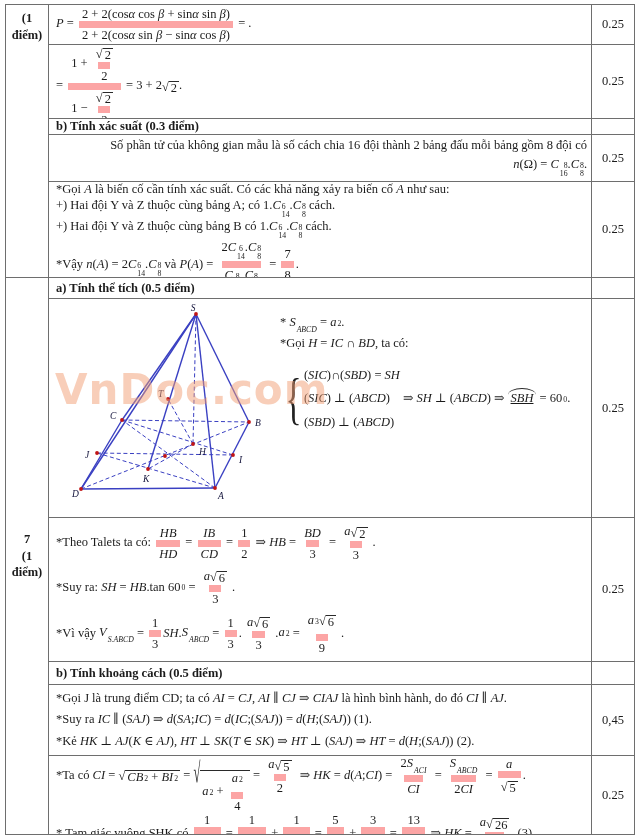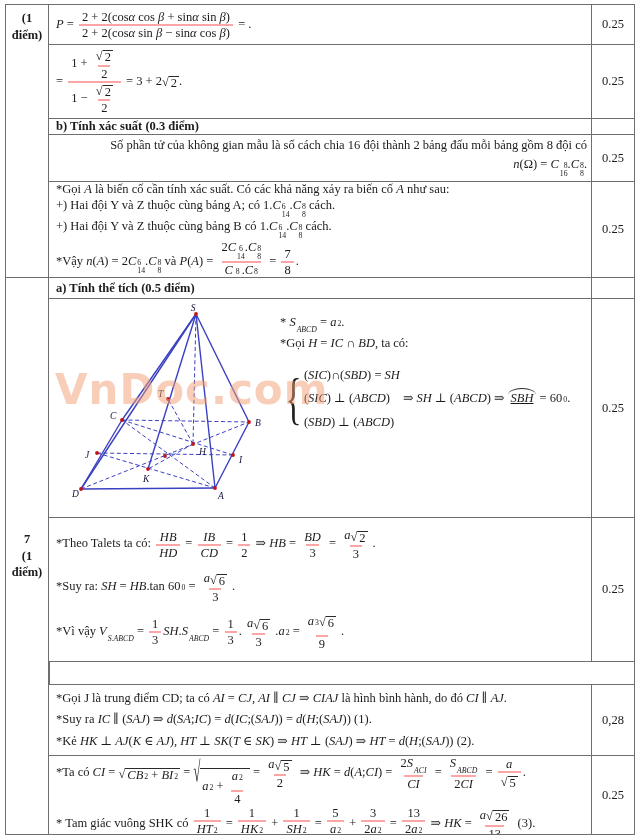--- a/index.html
+++ b/index.html
@@ -21,21 +21,21 @@
         padding:0 4px 0 7px;overflow:hidden;font-size:12.5px;}
   .score{width:43px;border-left:1px solid #6e6e6e;box-sizing:border-box;display:flex;
          align-items:center;justify-content:center;font-size:12.5px;}
   .hline{font-weight:bold;font-size:12.5px;white-space:nowrap;}
   .line{white-space:nowrap;line-height:1.25;}
   .vi{font-style:italic;}
   
   .fr{display:inline-flex;flex-direction:column;align-items:center;vertical-align:middle;
       margin:0 2px;line-height:1.12;text-align:center;}
   .fn,.fd{padding:0 3px;white-space:nowrap;}
-  .fd{border-top:2px solid #fca5a5;}
+  .fd{border-top:7px solid #fca5a5;}
   
   .sq{display:inline-flex;vertical-align:-0.12em;}
   .rs{line-height:1;}
   .rs.tallr{transform:scaleY(2.3);transform-origin:60% 20%;}
   .rb{border-top:1px solid #2a2a2a;line-height:1.05;padding:0 2px;}
   
   .scrw{display:inline-flex;align-items:baseline;}
   .scr{display:inline-flex;flex-direction:column;font-size:0.62em;line-height:1.05;
        vertical-align:-0.5em;margin-left:1px;}
   .su,.sb{display:block;min-height:1em;}
@@ -367,29 +367,32 @@
                   </span><span class="sq">
                     <span class="rs">√</span>
                     <span class="rb">6</span>
                   </span></span>
                 <span class="fd">9</span>
               </span>.</div>
           </div>
           <div class="score">0.25</div>
         </div>
         <div class="trow" style="height: 23px;">
+          <div class="cell">
+            <div class="hline">b) Tính khoảng cách (0.5 điểm)</div>
+          </div>
           <div class="score"></div>
         </div>
         <div class="trow" style="height: 71px;">
           <div class="cell">
             <div class="line">*Gọi J là trung điểm CD; ta có  <span class="vi">AI</span> = <span class="vi">CJ</span>, <span class="vi">AI</span> ∥ <span class="vi">CJ</span> ⇒ <span class="vi">CIAJ</span>  là hình bình hành, do đó <span class="vi">CI</span> ∥ <span class="vi">AJ</span>.</div>
             <div class="line">*Suy ra  <span class="vi">IC</span> ∥ (<span class="vi">SAJ</span>) ⇒ <span class="vi">d</span>(<span class="vi">SA</span>;<span class="vi">IC</span>) = <span class="vi">d</span>(<span class="vi">IC</span>;(<span class="vi">SAJ</span>)) = <span class="vi">d</span>(<span class="vi">H</span>;(<span class="vi">SAJ</span>)) (1).</div>
             <div class="line">*Kẻ  <span class="vi">HK</span> ⊥ <span class="vi">AJ</span>(<span class="vi">K</span> ∈ <span class="vi">AJ</span>), <span class="vi">HT</span> ⊥ <span class="vi">SK</span>(<span class="vi">T</span> ∈ <span class="vi">SK</span>) ⇒ <span class="vi">HT</span> ⊥ (<span class="vi">SAJ</span>) ⇒ <span class="vi">HT</span> = <span class="vi">d</span>(<span class="vi">H</span>;(<span class="vi">SAJ</span>)) (2).</div>
           </div>
-          <div class="score">0,28</div>
+          <div class="score">0,45</div>
         </div>
         <div class="trow last" style="height: 78px;">
           <div class="cell">
             <div class="line">*Ta có <span class="vi">CI</span> = <span class="sq">
                 <span class="rs">√</span>
                 <span class="rb"><span class="scrw">
                     <span class="vi">CB</span>
                     <span class="scr">
                       <span class="su">2</span>
                       <span class="sb"></span>

